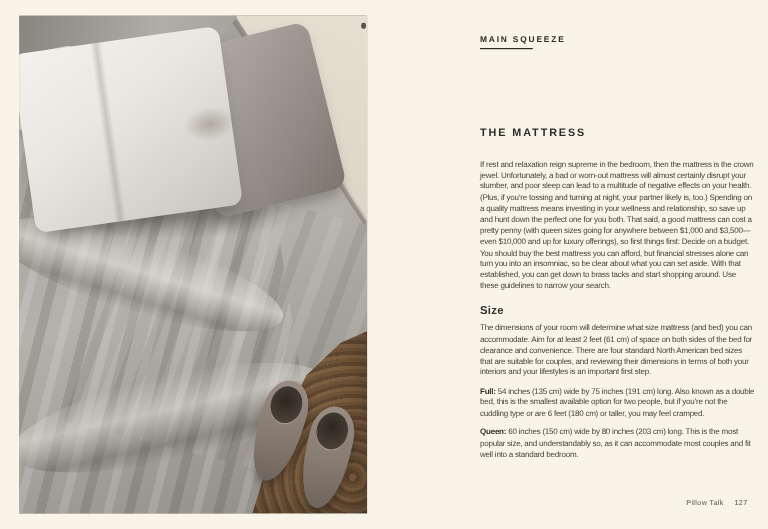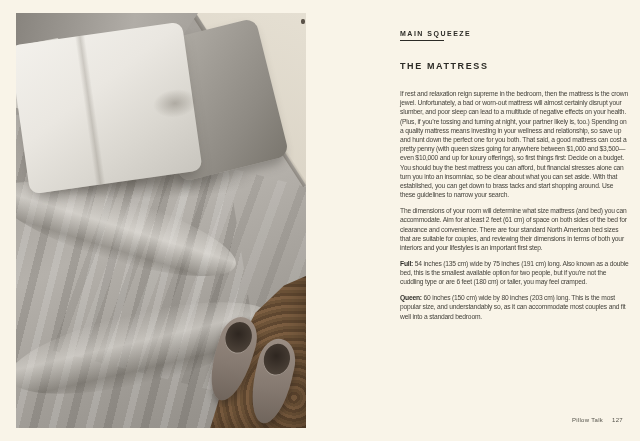--- a/index.html
+++ b/index.html
@@ -109,21 +109,21 @@
   .slipper .opening{
     left:5px;top:5px;width:26px;height:31px;border-radius:50%;
     background:radial-gradient(circle at 45% 40%,#2e2620,#4a4037 75%);
     box-shadow:0 1px 0 rgba(240,235,228,0.25);
   }
 
   
   .right-col{position:absolute;left:400px;top:30px;width:229px;color:#45433c;}
   .kicker{font-size:7px;font-weight:bold;letter-spacing:1.5px;color:#2c2b26;}
   .kicker-underline{width:44px;height:1px;background:#2c2b26;margin-top:3px;}
-  .title{margin-top:20px;font-size:9px;font-weight:bold;letter-spacing:1.6px;color:#2c2b26;}
+  .title{margin-top:64px;font-size:9px;font-weight:bold;letter-spacing:1.6px;color:#2c2b26;}
   .bodytext{font-size:6.7px;line-height:9.2px;letter-spacing:-0.2px;}
   .intro{margin-top:18px;}
   .size-h{margin-top:11px;font-size:9.5px;font-weight:bold;letter-spacing:0.2px;color:#32312b;}
   .size-body{margin-top:4px;}
   .entry{margin-top:3px;}
   .entry .lead{font-weight:bold;color:#2f2e29;}
   .footer{
     position:absolute;left:400px;top:417px;width:229px;
     display:flex;justify-content:flex-end;align-items:baseline;gap:9px;
     font-size:6px;color:#55534b;letter-spacing:0.3px;padding-right:6px;box-sizing:border-box;
@@ -157,20 +157,21 @@
         <div class="opening"></div>
       </div>
     </div>
   </div>
 
   <div class="right-col">
     <div class="kicker">MAIN SQUEEZE</div>
     <div class="kicker-underline"></div>
     <div class="title">THE MATTRESS</div>
     <p class="bodytext intro">If rest and relaxation reign supreme in the bedroom, then the mattress is the crown jewel. Unfortunately, a bad or worn-out mattress will almost certainly disrupt your slumber, and poor sleep can lead to a multitude of negative effects on your health. (Plus, if you’re tossing and turning at night, your partner likely is, too.) Spending on a quality mattress means investing in your wellness and relationship, so save up and hunt down the perfect one for you both. That said, a good mattress can cost a pretty penny (with queen sizes going for anywhere between $1,000 and $3,500—even $10,000 and up for luxury offerings), so first things first: Decide on a budget. You should buy the best mattress you can afford, but financial stresses alone can turn you into an insomniac, so be clear about what you can set aside. With that established, you can get down to brass tacks and start shopping around. Use these guidelines to narrow your search.</p>
+    <div class="size-h">Size</div>
     <p class="bodytext size-body">The dimensions of your room will determine what size mattress (and bed) you can accommodate. Aim for at least 2 feet (61 cm) of space on both sides of the bed for clearance and convenience. There are four standard North American bed sizes that are suitable for couples, and reviewing their dimensions in terms of both your interiors and your lifestyles is an important first step.</p>
     <p class="bodytext entry">
       <span class="lead">Full:</span>
       <span>54 inches (135 cm) wide by 75 inches (191 cm) long. Also known as a double bed, this is the smallest available option for two people, but if you’re not the cuddling type or are 6 feet (180 cm) or taller, you may feel cramped.</span>
     </p>
     <p class="bodytext entry">
       <span class="lead">Queen:</span>
       <span>60 inches (150 cm) wide by 80 inches (203 cm) long. This is the most popular size, and understandably so, as it can accommodate most couples and fit well into a standard bedroom.</span>
     </p>
   </div>

